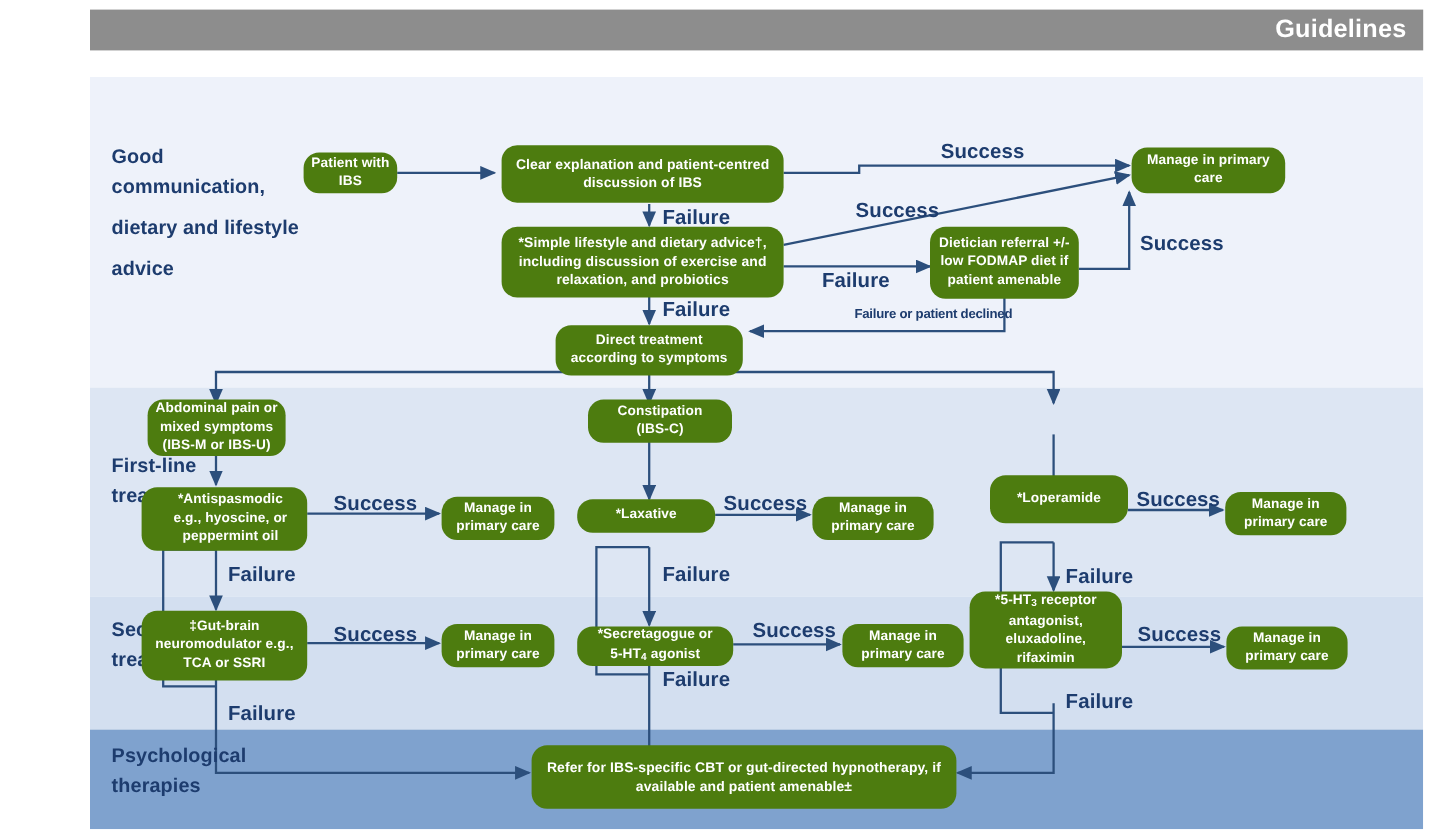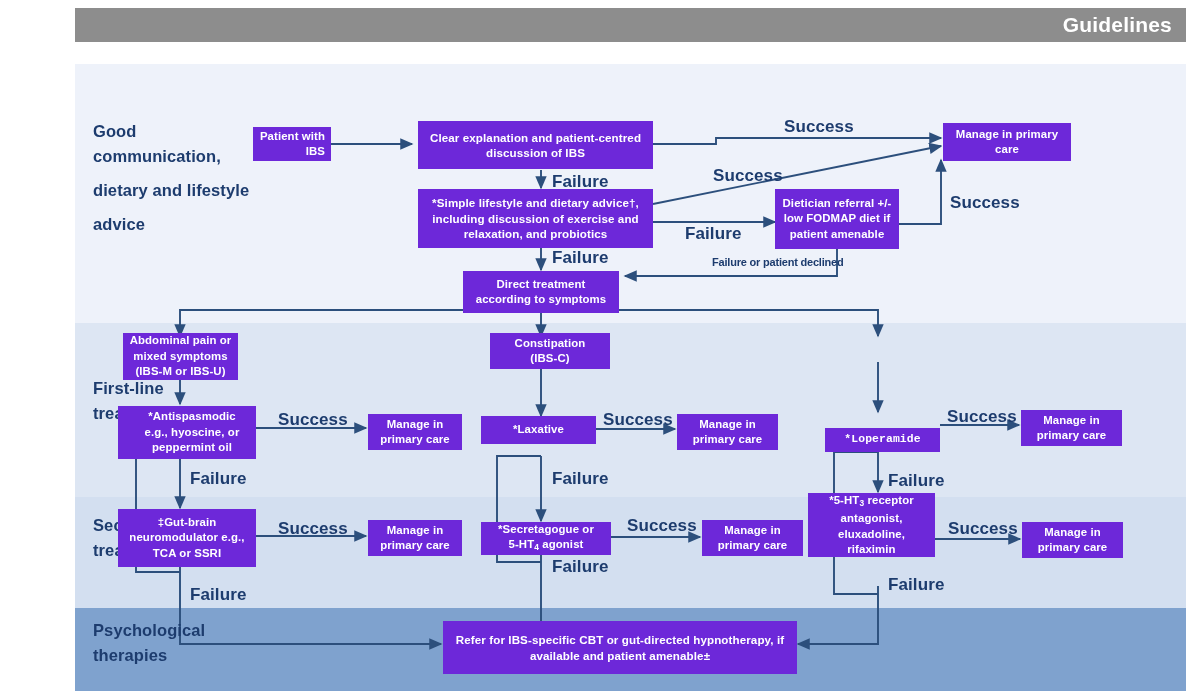--- a/index.html
+++ b/index.html
@@ -19,22 +19,22 @@
   .band3{top:433px;height:111px;background:#d3dff0;}
   .band4{top:544px;height:83px;background:#7fa2ce;}
 
   .band-label{position:absolute;color:#1d3c6e;font-weight:bold;font-size:16.5px;
               line-height:25px;letter-spacing:.1px;}
 
   
   svg.links{position:absolute;left:0;top:0;width:1111px;height:627px;overflow:visible;}
 
   
-  .node{position:absolute;background:#6d28d9;border-radius:0;color:#fff;
-        display:flex;align-items:center;justify-content:center;text-align:right;
+  .node{position:absolute;background:#4d7c0f;border-radius:13px;color:#fff;
+        display:flex;align-items:center;justify-content:center;text-align:center;
         font-size:11.4px;font-weight:bold;line-height:15.5px;padding:3px 6px;
         box-sizing:border-box;letter-spacing:.1px;}
   .node.big{font-size:11.6px;}
 
   .elab{position:absolute;color:#1d3c6e;font-size:17px;font-weight:bold;
         white-space:nowrap;letter-spacing:.1px;}
   .elab.tight{letter-spacing:-.2px;font-size:11px;}
   sub{font-size:8.4px;vertical-align:-2px;}
 </style>
 </head>
@@ -188,21 +188,21 @@
     <div class="node" style="left:43px;top:342px;width:138px;height:53px;flex-direction:column;padding-left:16px;">
       <span>*Antispasmodic</span>
       <span>e.g., hyoscine, or</span>
       <span>peppermint oil</span>
     </div>
 
     <div class="node" style="left:406px;top:352px;width:115px;height:28px;">
       <span>*Laxative</span>
     </div>
 
-    <div class="node" style="left:750px;top:364px;width:115px;height:24px;font-family:Liberation Mono, monospace;">
+    <div class="node" style="left:750px;top:332px;width:115px;height:40px;">
       <span>*Loperamide</span>
     </div>
 
     <div class="node" style="left:293px;top:350px;width:94px;height:36px;flex-direction:column;">
       <span>Manage in</span>
       <span>primary care</span>
     </div>
 
     <div class="node" style="left:602px;top:350px;width:101px;height:36px;flex-direction:column;">
       <span>Manage in</span>

